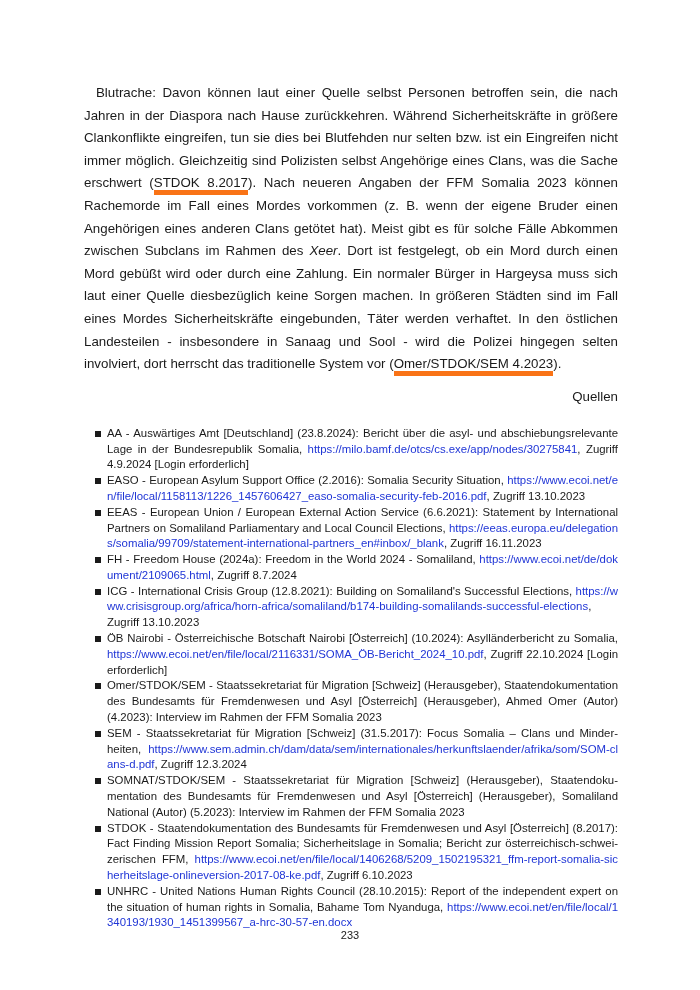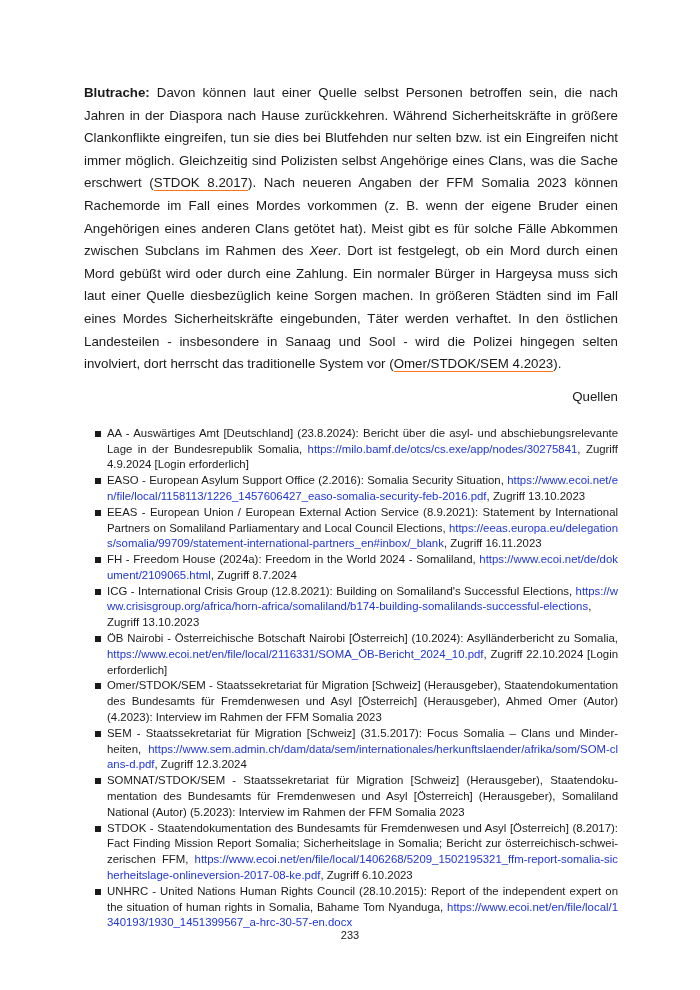--- a/index.html
+++ b/index.html
@@ -1,39 +1,39 @@
 <!DOCTYPE html>
 <html><head>
 <meta charset="utf-8">
 <style>
   html, body { margin: 0; padding: 0; background: #ffffff; }
   body { width: 700px; height: 990px; position: relative; overflow: hidden; font-family: "Liberation Sans", sans-serif; color: #1a1a1a; }
   .page { position: absolute; left: 84px; top: 82px; width: 534px; }
   .para { font-size: 13.3px; line-height: 22.6px; text-align: justify; margin: 0; hyphens: manual; }
-  .para b { font-weight: bold; }
-  .xref { color: #1a1a1a; text-decoration: none; border-bottom: 1px solid #f97316; padding-bottom: 0px; }
+  .para b { font-weight: normal; margin-left: 12px; }
+  .xref { color: #1a1a1a; text-decoration: none; border-bottom: 5px solid #f97316; padding-bottom: 0px; }
   .sources-heading { font-size: 13.3px; margin: 11px 0 0 0; line-height: 20px; text-align: right; }
   ul.refs { list-style: none; margin: 19px 0 0 0; padding: 0 0 0 23px; }
   ul.refs li { position: relative; font-size: 11.4px; line-height: 15.8px; padding-left: 0; margin: 0 0 0 0; text-align: justify; }
   ul.refs li .bullet { position: absolute; left: -12px; top: 5px; width: 6px; height: 6px; background: #1a1a1a; }
   ul.refs li a { color: #1f35d6; text-decoration: none; }
   .page-number { position: absolute; left: 0; width: 700px; top: 929px; text-align: center; font-size: 11px; color: #1a1a1a; }
 </style>
 </head>
 <body>
 
 <div class="page">
   <p class="para"><b>Blutrache:</b><span> Davon können laut einer Quelle selbst Personen betroffen sein, die nach Jahren in der Diaspora nach Hause zurückkehren. Während Sicherheitskräfte in größere Clankonflikte eingreifen, tun sie dies bei Blutfehden nur selten bzw. ist ein Eingreifen nicht immer möglich. Gleichzeitig sind Polizisten selbst Angehörige eines Clans, was die Sache erschwert (</span><a class="xref">STDOK 8.2017</a><span>). Nach neueren Angaben der FFM Somalia 2023 können Rachemorde im Fall eines Mordes vorkommen (z. B. wenn der eigene Bruder einen Angehörigen eines anderen Clans getötet hat). Meist gibt es für solche Fälle Abkommen zwischen Subclans im Rahmen des </span><i>Xeer</i><span>. Dort ist festgelegt, ob ein Mord durch einen Mord gebüßt wird oder durch eine Zahlung. Ein normaler Bürger in Hargeysa muss sich laut einer Quelle diesbezüglich keine Sorgen machen. In größeren Städten sind im Fall eines Mordes Sicherheitskräfte eingebunden, Täter werden verhaftet. In den östlichen Landesteilen - insbesondere in Sanaag und Sool - wird die Poli­zei hingegen selten involviert, dort herrscht das traditionelle System vor (</span><a class="xref">Omer/STDOK/SEM 4.2023</a><span>).</span></p>
 
   <p class="sources-heading">Quellen</p>
 
   <ul class="refs" id="refs">
       <li><span class="bullet"></span><span>AA - Auswärtiges Amt [Deutschland] (23.8.2024): Bericht über die asyl- und abschiebungsrelevante Lage in der Bundesrepublik Somalia, </span><a style="word-break: break-all;">https://milo.bamf.de/otcs/cs.exe/app/nodes/30275841</a><span>, Zugriff 4.9.2024 [Login erforderlich]</span></li>
       <li><span class="bullet"></span><span>EASO - European Asylum Support Office (2.2016): Somalia Security Situation, </span><a style="word-break: break-all;">https://www.ecoi.net/en/file/local/1158113/1226_1457606427_easo-somalia-security-feb-2016.pdf</a><span>, Zugriff 13.10.2023</span></li>
-      <li><span class="bullet"></span><span>EEAS - European Union / European External Action Service (8.9.2021): Statement by International Partners on Somaliland Parliamentary and Local Council Elections, </span><a style="word-break: break-all;">https://eeas.europa.eu/delegations/somalia/99709/statement-international-partners_en#inbox/_blank</a><span>, Zugriff 16.11.2023</span></li>
+      <li><span class="bullet"></span><span>EEAS - European Union / European External Action Service (6.6.2021): Statement by International Partners on Somaliland Parliamentary and Local Council Elections, </span><a style="word-break: break-all;">https://eeas.europa.eu/delegations/somalia/99709/statement-international-partners_en#inbox/_blank</a><span>, Zugriff 16.11.2023</span></li>
       <li><span class="bullet"></span><span>FH - Freedom House (2024a): Freedom in the World 2024 - Somaliland, </span><a style="word-break: break-all;">https://www.ecoi.net/de/dokument/2109065.html</a><span>, Zugriff 8.7.2024</span></li>
       <li><span class="bullet"></span><span>ICG - International Crisis Group (12.8.2021): Building on Somaliland's Successful Elections, </span><a style="word-break: break-all;">https://www.crisisgroup.org/africa/horn-africa/somaliland/b174-building-somalilands-successful-elections</a><span>, Zugriff 13.10.2023</span></li>
       <li><span class="bullet"></span><span>ÖB Nairobi - Österreichische Botschaft Nairobi [Österreich] (10.2024): Asylländerbericht zu Somalia, </span><a style="word-break: break-all;">https://www.ecoi.net/en/file/local/2116331/SOMA_ÖB-Bericht_2024_10.pdf</a><span>, Zugriff 22.10.2024 [Login erforderlich]</span></li>
       <li><span class="bullet"></span><span>Omer/STDOK/SEM - Staatssekretariat für Migration [Schweiz] (Herausgeber), Staatendokumentati­on des Bundesamts für Fremdenwesen und Asyl [Österreich] (Herausgeber), Ahmed Omer (Autor) (4.2023): Interview im Rahmen der FFM Somalia 2023</span></li>
       <li><span class="bullet"></span><span>SEM - Staatssekretariat für Migration [Schweiz] (31.5.2017): Focus Somalia – Clans und Minder­heiten, </span><a style="word-break: break-all;">https://www.sem.admin.ch/dam/data/sem/internationales/herkunftslaender/afrika/som/SOM-clans-d.pdf</a><span>, Zugriff 12.3.2024</span></li>
       <li><span class="bullet"></span><span>SOMNAT/STDOK/SEM - Staatssekretariat für Migration [Schweiz] (Herausgeber), Staatendoku­mentation des Bundesamts für Fremdenwesen und Asyl [Österreich] (Herausgeber), Somaliland National (Autor) (5.2023): Interview im Rahmen der FFM Somalia 2023</span></li>
       <li><span class="bullet"></span><span>STDOK - Staatendokumentation des Bundesamts für Fremdenwesen und Asyl [Österreich] (8.2017): Fact Finding Mission Report Somalia; Sicherheitslage in Somalia; Bericht zur österreichisch-schwei­zerischen FFM, </span><a style="word-break: break-all;">https://www.ecoi.net/en/file/local/1406268/5209_1502195321_ffm-report-somalia-sicherheitslage-onlineversion-2017-08-ke.pdf</a><span>, Zugriff 6.10.2023</span></li>
       <li><span class="bullet"></span><span>UNHRC - United Nations Human Rights Council (28.10.2015): Report of the independent expert on the situation of human rights in Somalia, Bahame Tom Nyanduga, </span><a style="word-break: break-all;">https://www.ecoi.net/en/file/local/1340193/1930_1451399567_a-hrc-30-57-en.docx</a></li>
     </ul>
 </div>

